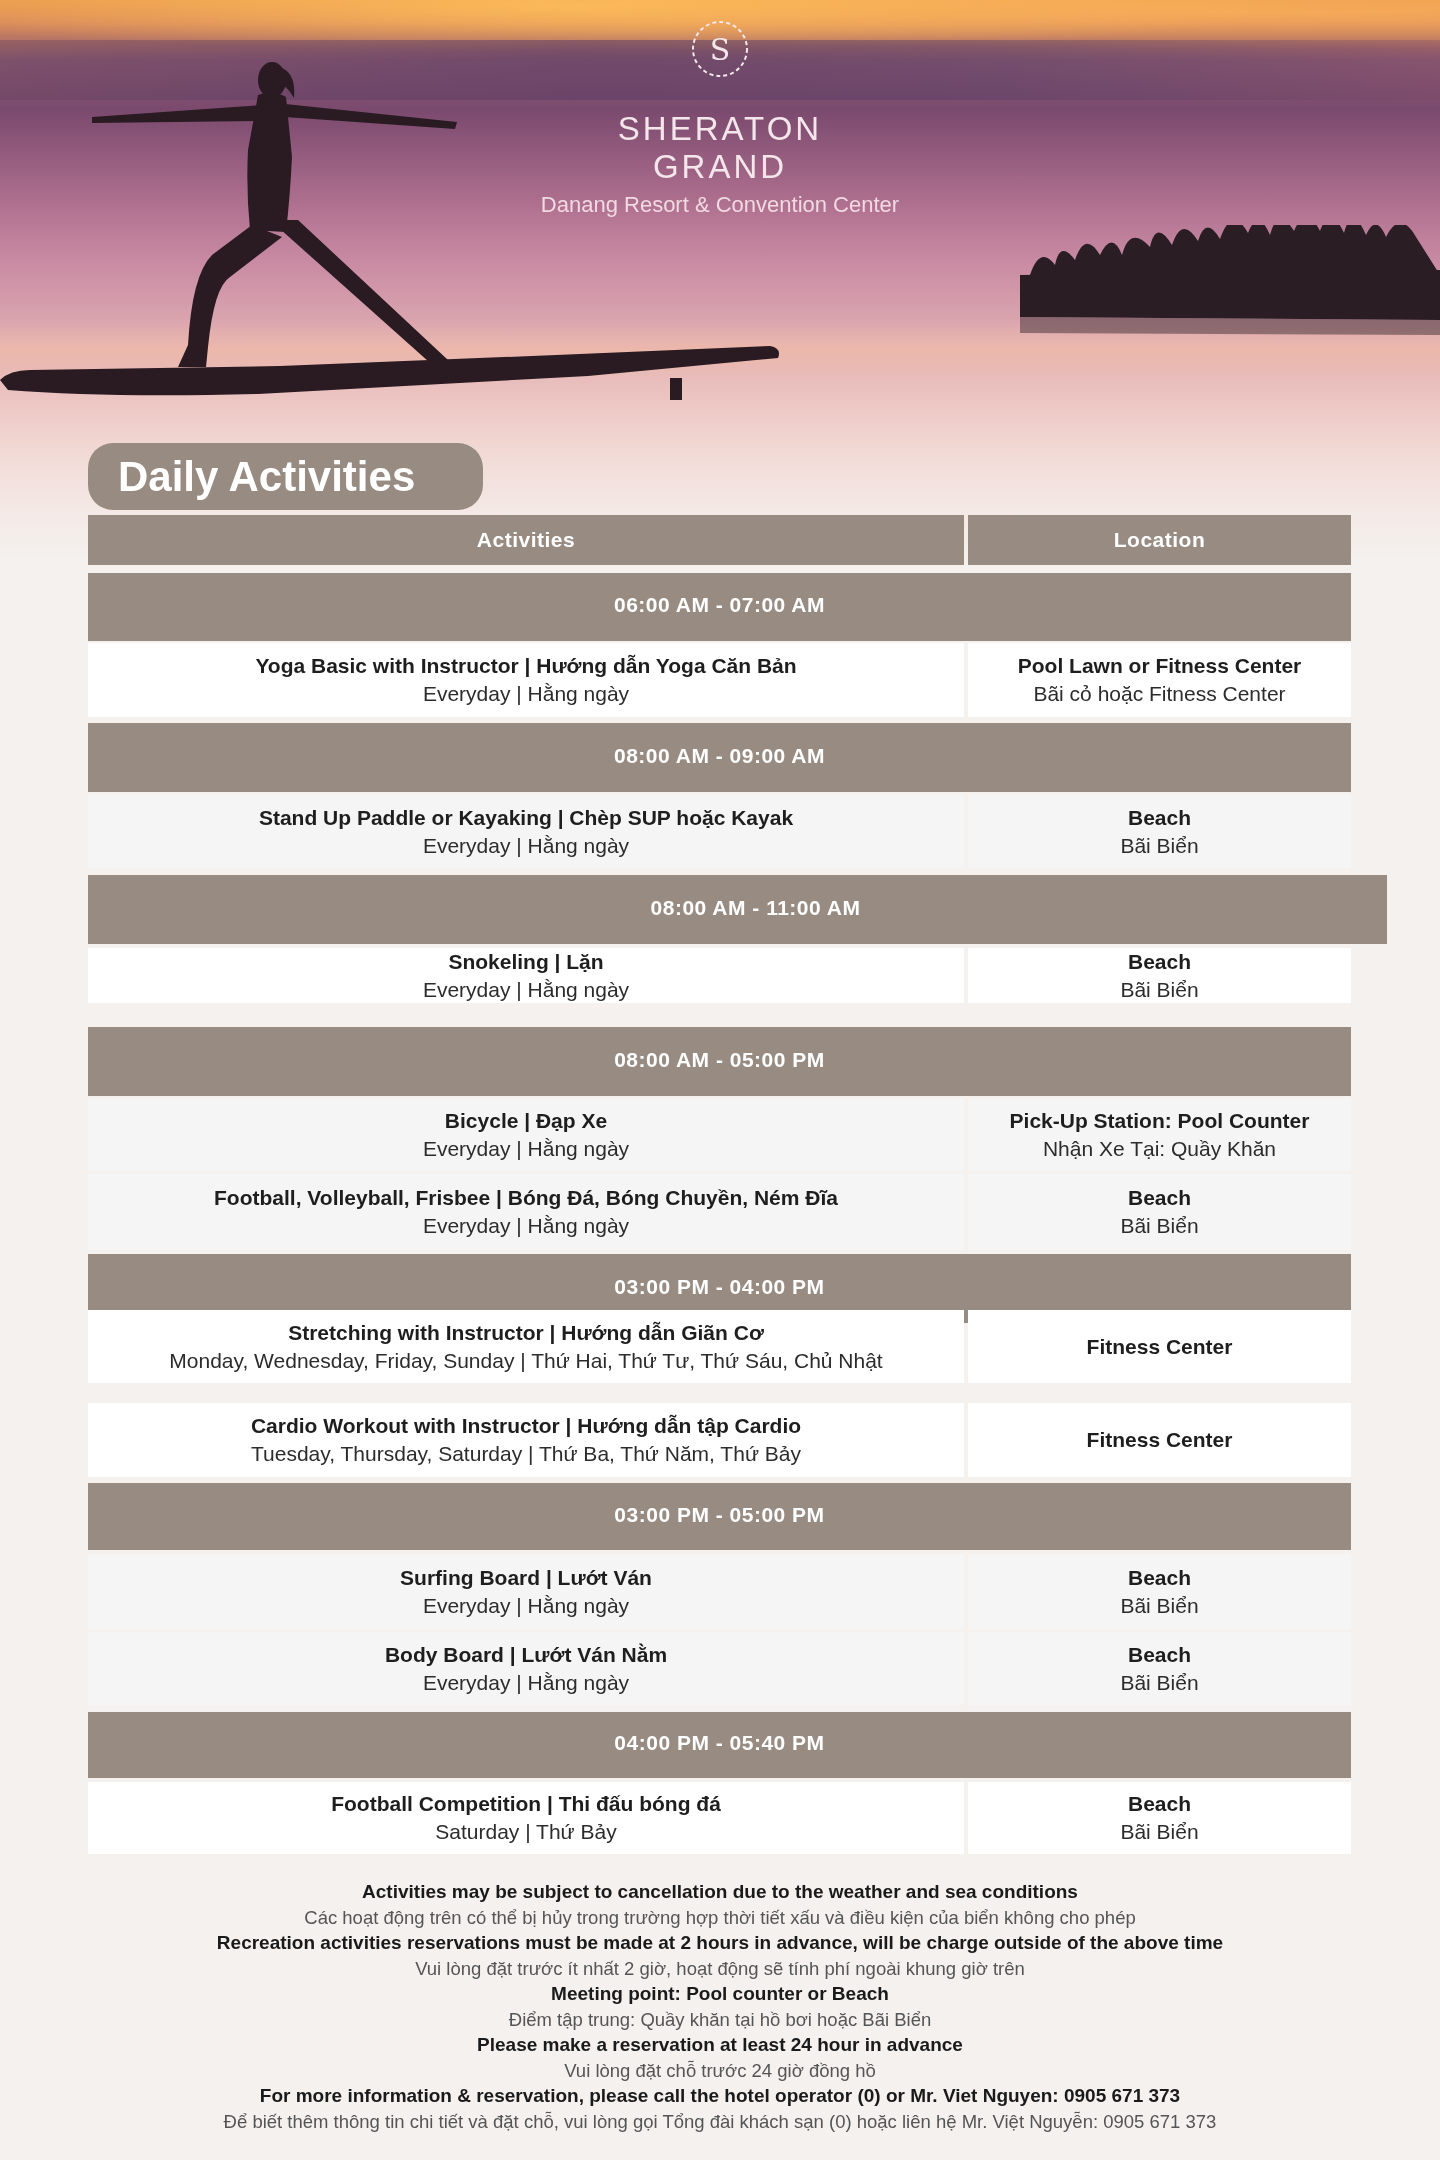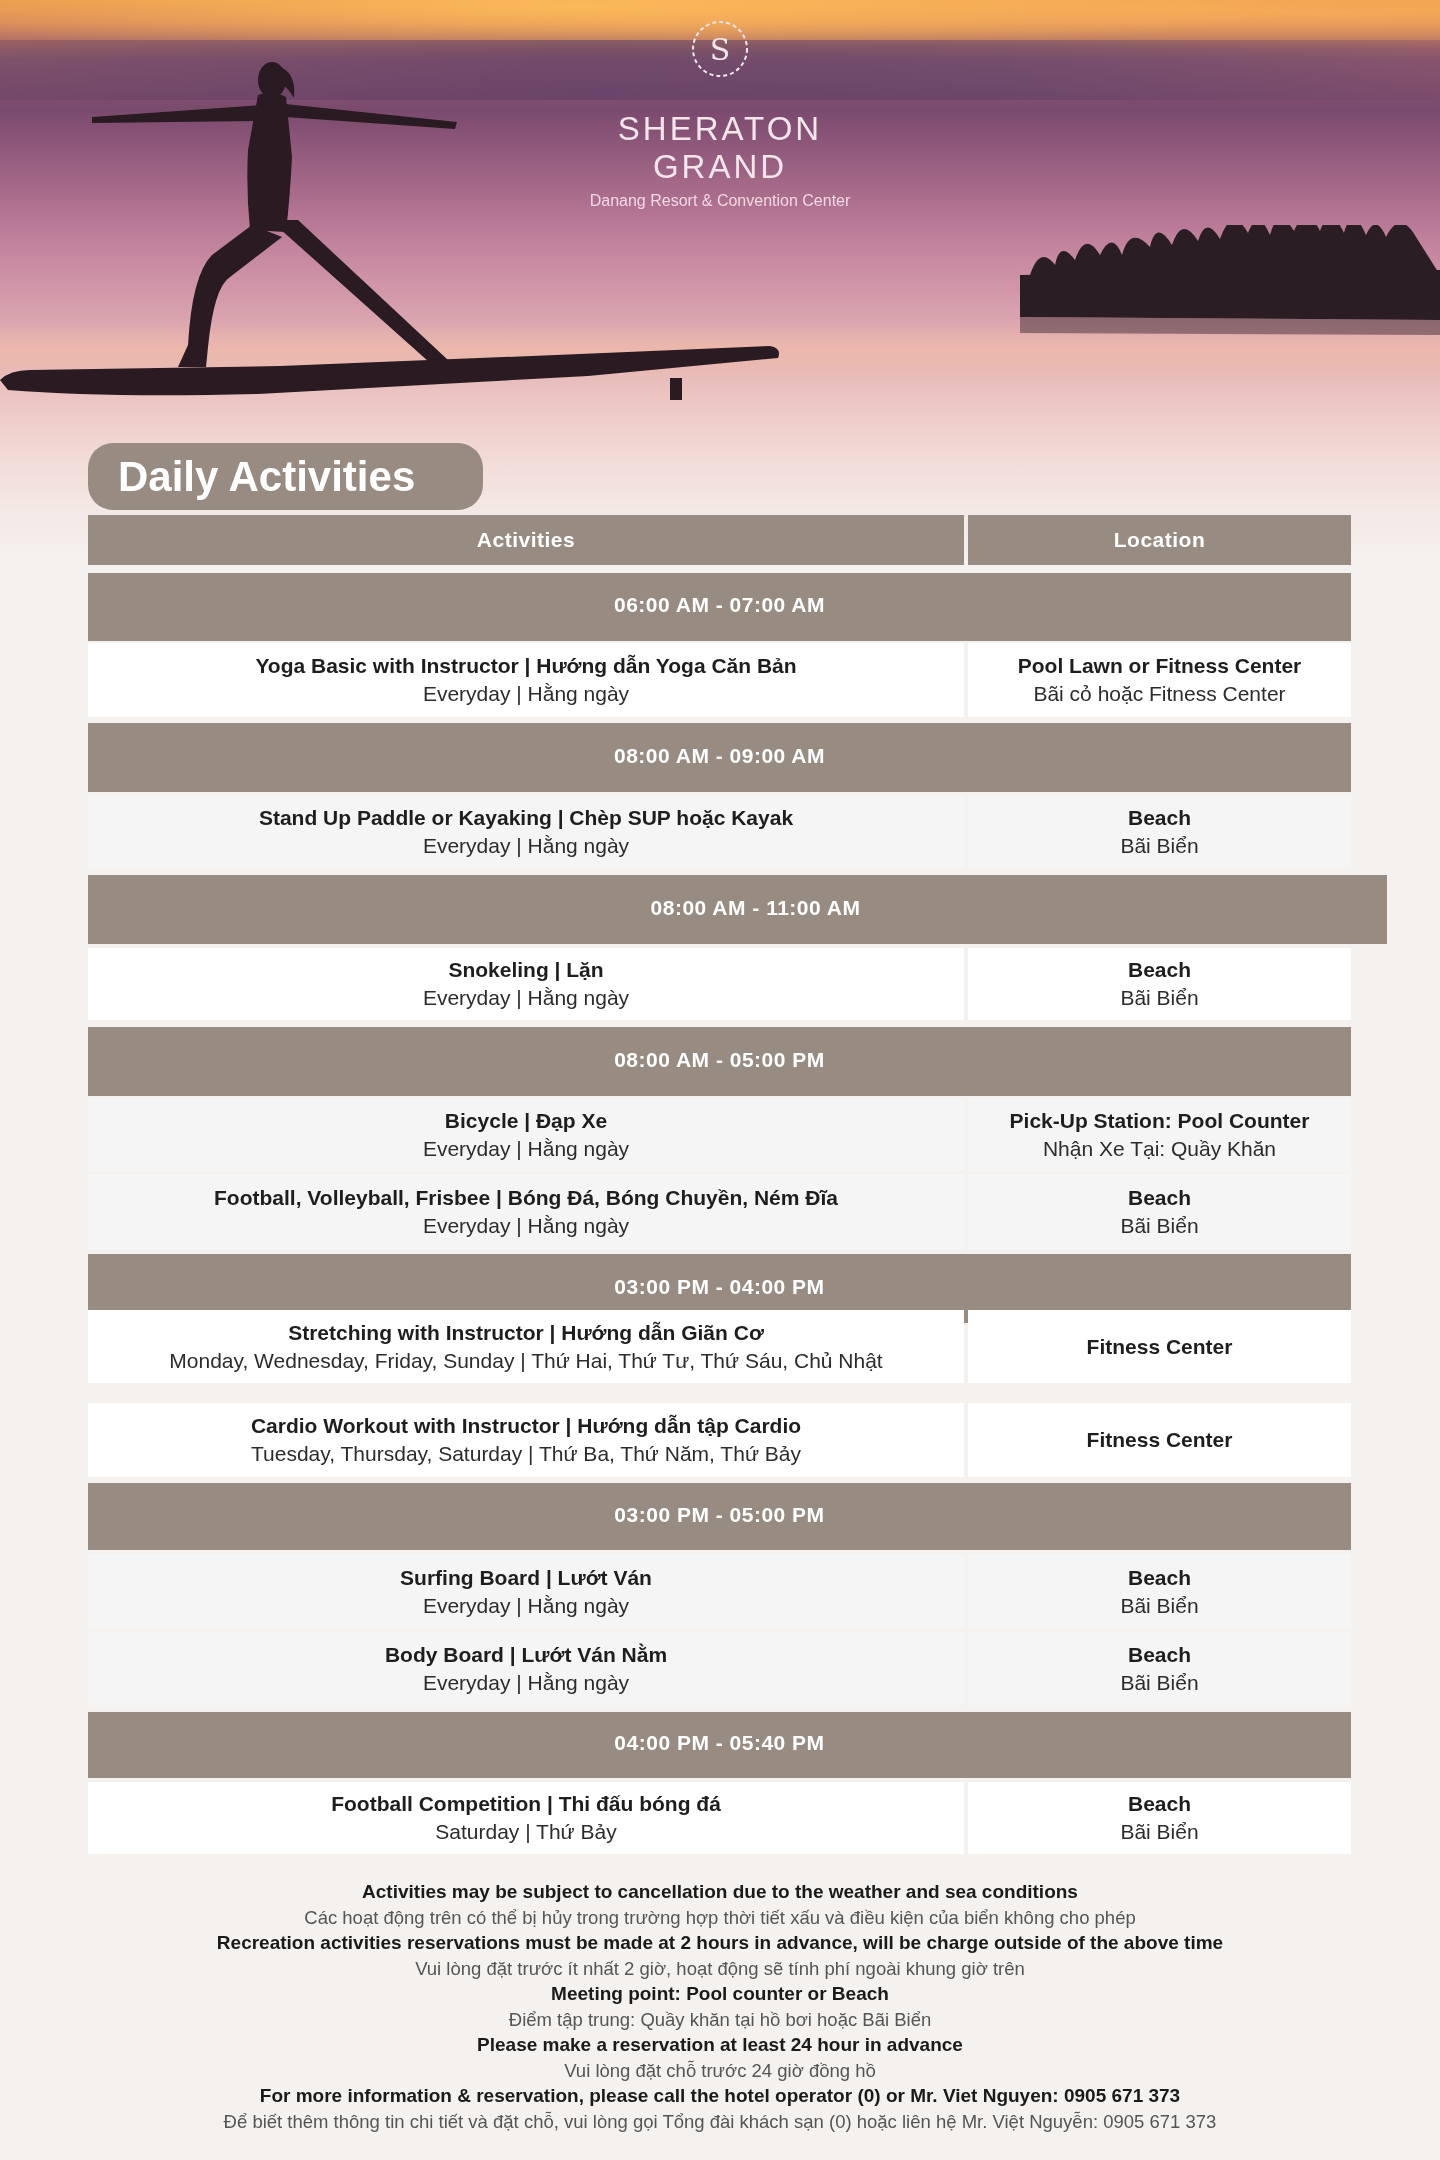--- a/index.html
+++ b/index.html
@@ -22,21 +22,21 @@
   .hero .cloud2 { position:absolute; left:0; top:40px; width:1440px; height:60px;
     background:linear-gradient(90deg, rgba(90,60,90,.3), rgba(90,60,100,.55) 40%, rgba(80,60,100,.4) 70%, rgba(120,70,100,.3)); }
   .hero .glow { position:absolute; left:0; top:320px; width:1440px; height:60px;
     background:linear-gradient(180deg, rgba(255,200,170,0), rgba(245,190,165,.55), rgba(255,200,170,0)); }
   .silhouette { position:absolute; left:0; top:60px; width:800px; height:340px; }
   .island { position:absolute; left:1020px; top:225px; width:420px; height:110px; }
   .logo { position:absolute; left:0; top:18px; width:1440px; text-align:center; color:#f4e6ea; }
   .emblem { width:62px; height:62px; margin:0 auto; }
   .brand1 { font-size:33px; letter-spacing:3px; margin-top:26px; line-height:38px; font-weight:normal; }
   .brand2 { font-size:33px; letter-spacing:3px; line-height:38px; }
-  .brand3 { font-size:16px; margin-top:6px; color:#f2d9e2; }
+  .brand3 { font-size:22px; margin-top:6px; color:#f2d9e2; }
 
   .title-tab {
     position:absolute; left:88px; top:443px; width:395px; height:67px;
     background:#978b82; border-top-right-radius:12px;
     color:#fff; font-weight:bold; font-size:42px; line-height:67px;
     padding-left:30px; box-sizing:border-box;border-radius:25px;
   }
   .tbl { position:absolute; left:88px; top:515px; width:1263px; }
   .hdr { position:absolute; height:50px; background:#978b82; color:#fff; font-weight:bold;
     font-size:21px; text-align:center; line-height:50px; letter-spacing:.5px; }
@@ -129,21 +129,21 @@
         <span class="b">Stand Up Paddle or Kayaking | Chèp SUP hoặc Kayak</span>
         <span class="s">Everyday | Hằng ngày</span>
       </div>
     <div class="cell loc">
         <span class="b">Beach</span>
         <span class="s">Bãi Biển</span>
       </div>
   </div>
 
   <div class="band" style="top:360px;height:69px;line-height:66px;padding-left:36px;">08:00 AM - 11:00 AM</div>
-  <div class="row white" style="top:433px;height:72px;">
+  <div class="row white" style="top:433px;height:55px;">
     <div class="cell act">
         <span class="b">Snokeling | Lặn</span>
         <span class="s">Everyday | Hằng ngày</span>
       </div>
     <div class="cell loc">
         <span class="b">Beach</span>
         <span class="s">Bãi Biển</span>
       </div>
   </div>
 

